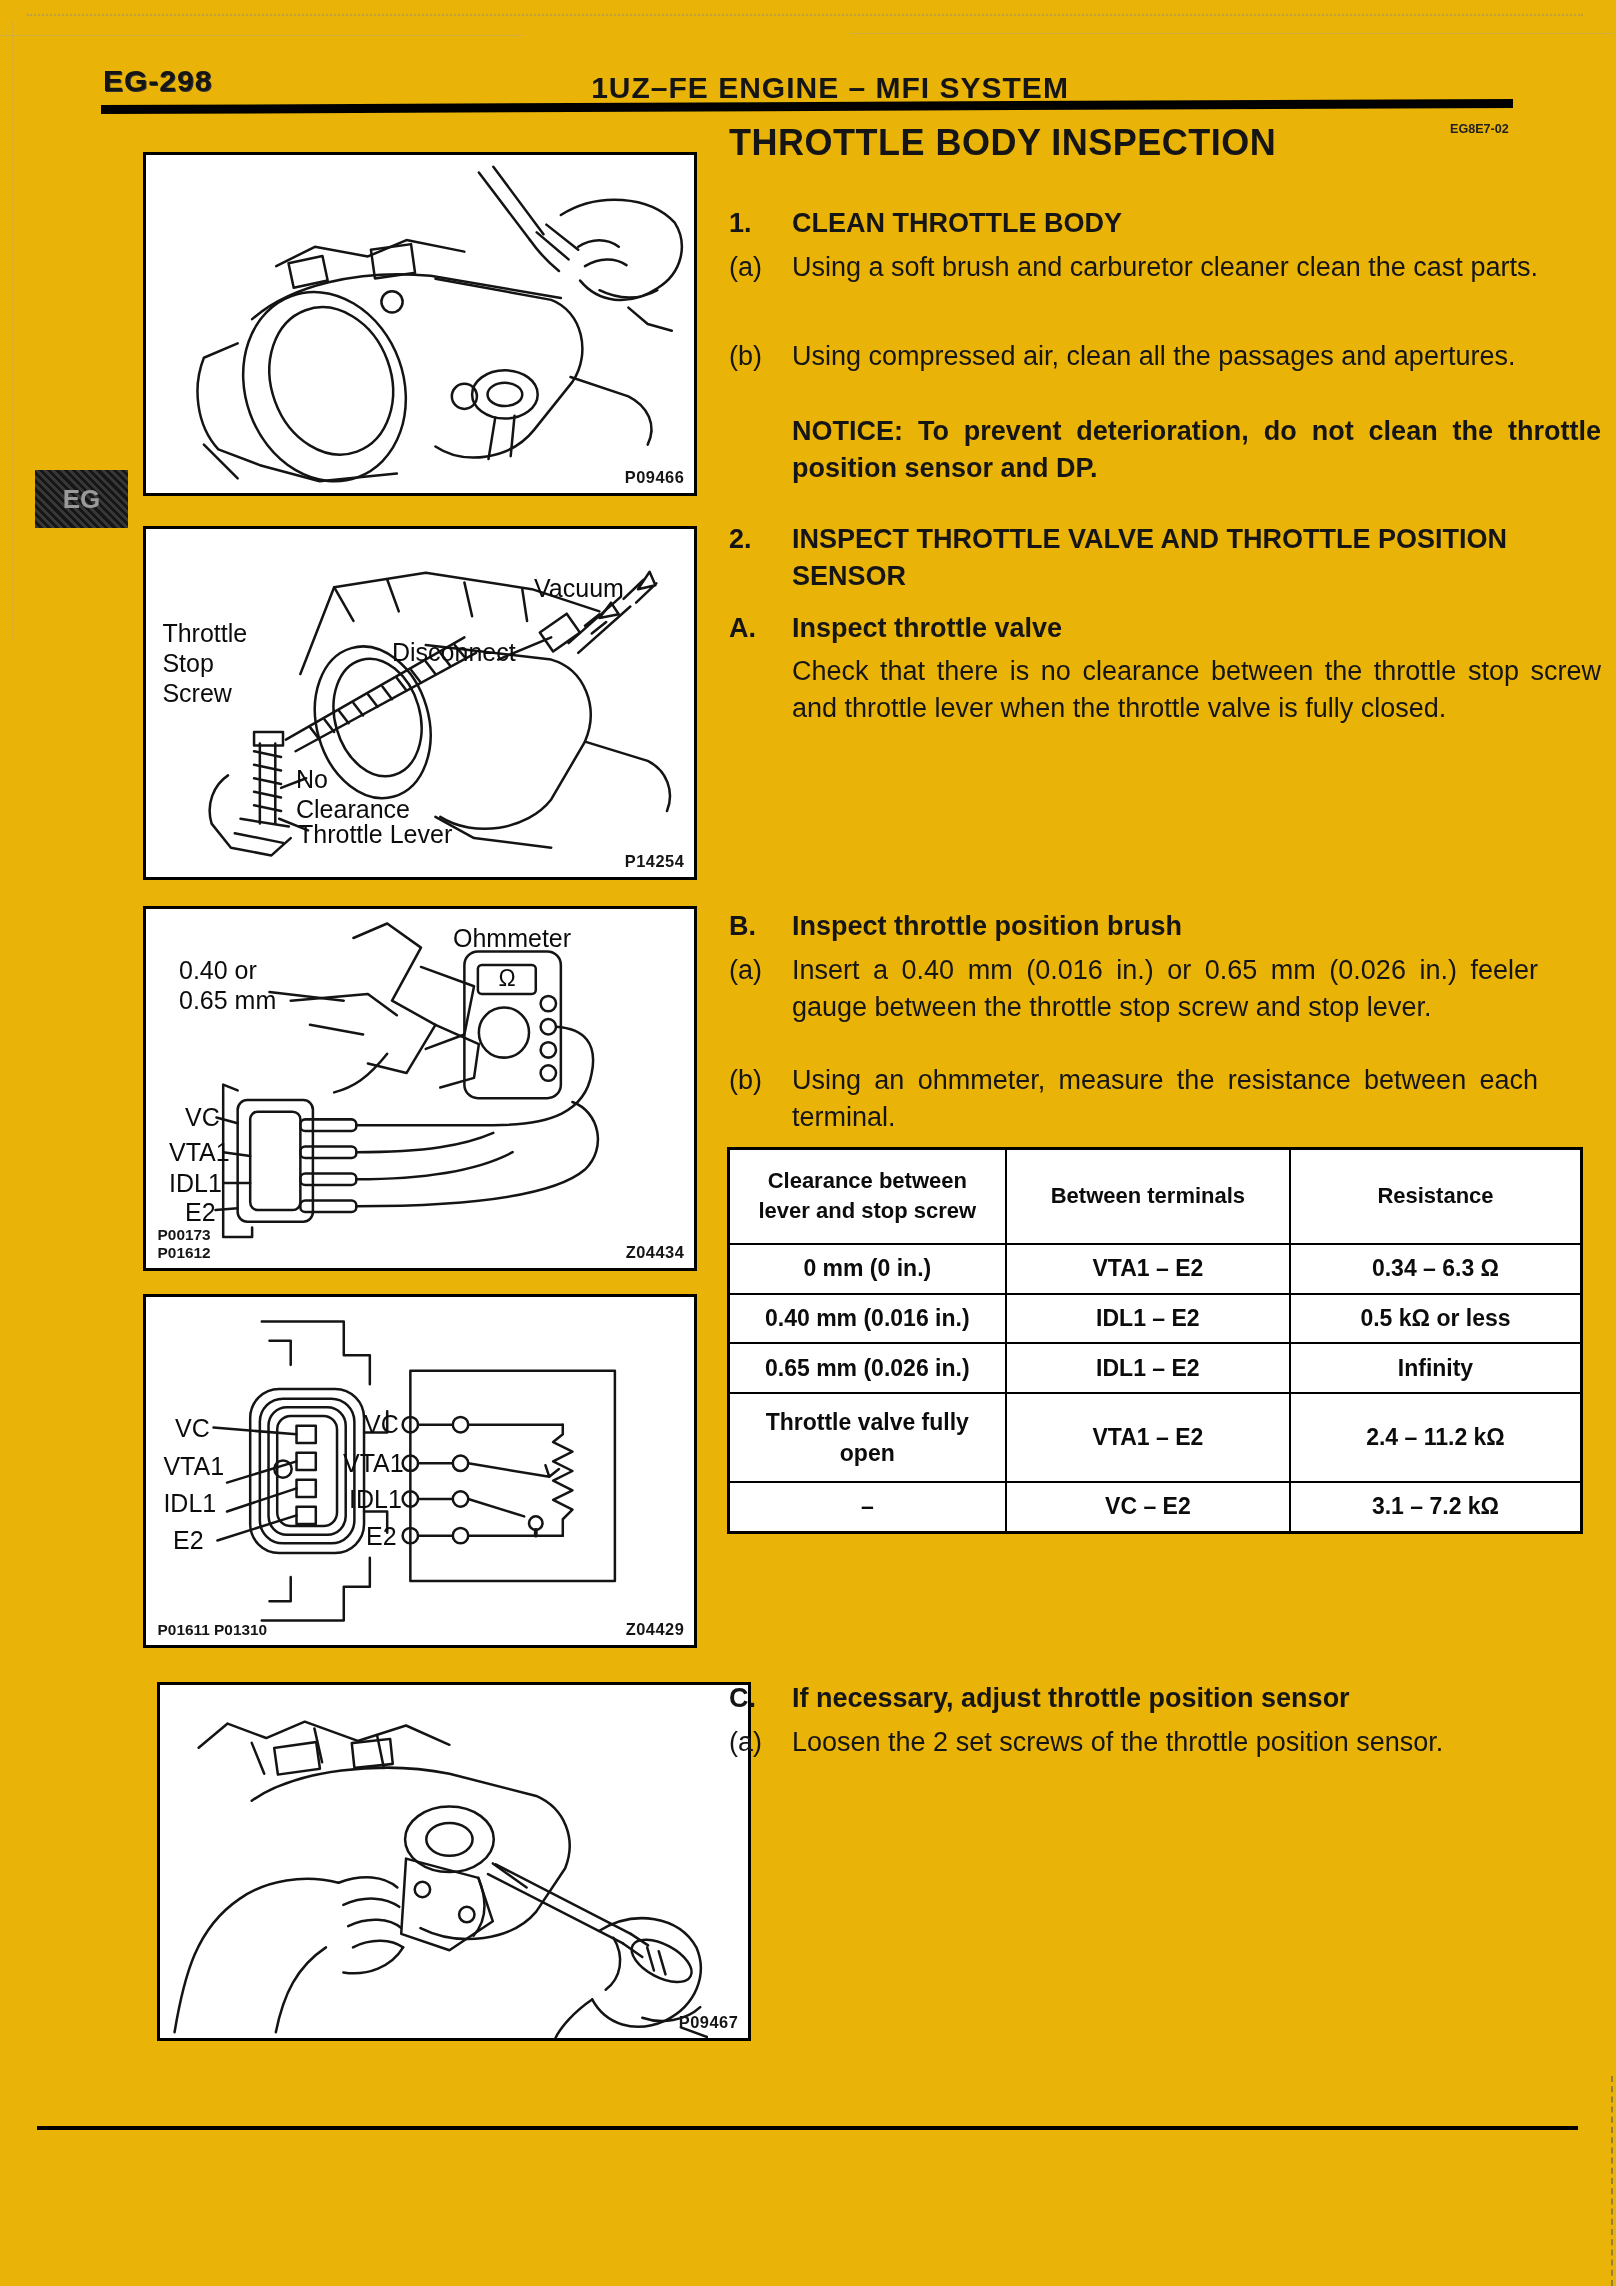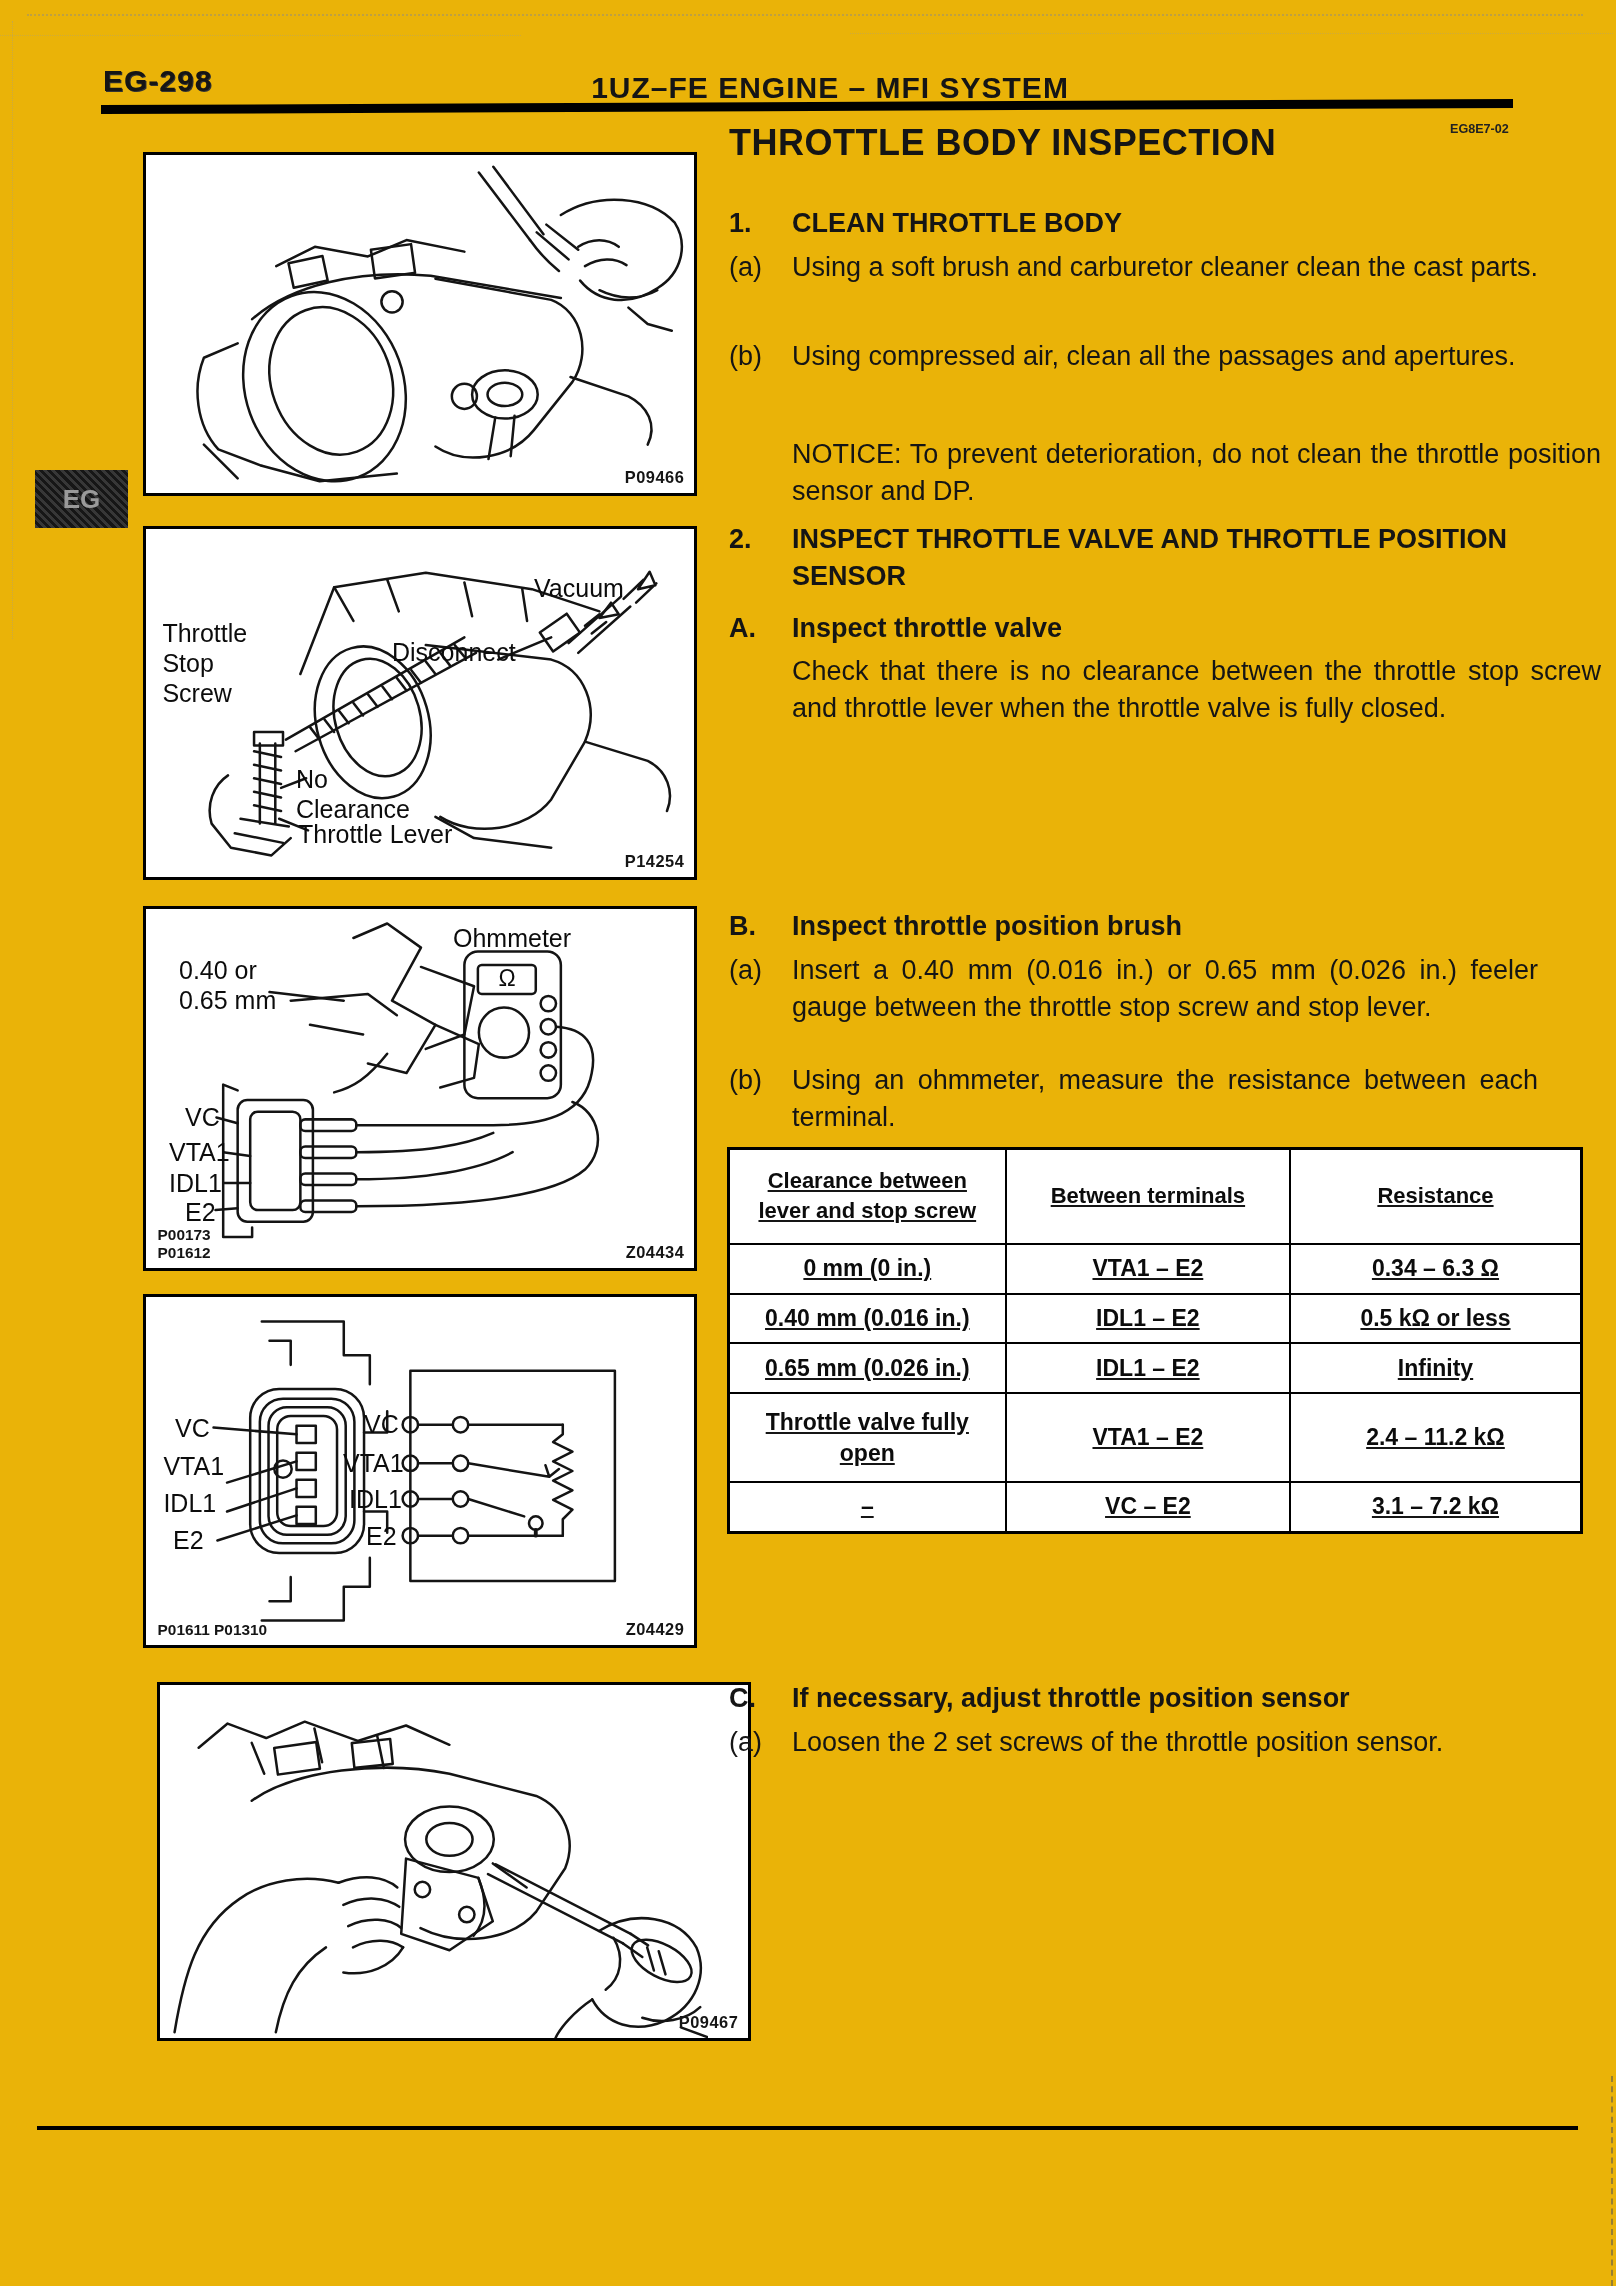--- a/index.html
+++ b/index.html
@@ -40,21 +40,21 @@
   .tx{position:absolute;left:729px;width:809px;}
   .item{display:flex;}
   .item .n{width:63px;flex:none;font-size:27px;line-height:37px;}
   .item .t{flex:1;font-size:27px;line-height:37px;text-align:justify;}
   .h .n,.h .t{font-weight:bold;text-align:left;}
   .bold .n,.bold .t{font-weight:bold;}
   .cont{padding-left:63px;font-size:27px;line-height:37px;text-align:justify;}
 
   
   table.spec{position:absolute;left:727px;top:1147px;border-collapse:collapse;table-layout:fixed;
-    width:811px;background:#fff;border:3.9px solid #000;text-decoration:underline;}
+    width:811px;background:#fff;border:3.9px solid #000;}
   table.spec th,table.spec td{border:2.9px solid #000;text-align:center;vertical-align:middle;
     font-weight:bold;color:#0c0c0c;padding:1.9px 5.8px;}
   table.spec th{font-size:22px;line-height:30px;height:89px;font-weight:bold;}
   table.spec td{font-size:23px;height:44px;}
   table.spec tr.tall td{height:83px;line-height:31px;}
   .c1{width:263px;} .c2{width:271px;} .c3{width:277px;}
 </style>
 </head>
 <body>
 
@@ -282,21 +282,21 @@
     <span class="t">CLEAN THROTTLE BODY</span>
   </div>
   <div class="tx item" style="top:249px;">
     <span class="n">(a)</span>
     <span class="t">Using a soft brush and carburetor cleaner clean the cast parts.</span>
   </div>
   <div class="tx item" style="top:338px;">
     <span class="n">(b)</span>
     <span class="t">Using compressed air, clean all the passages and apertures.</span>
   </div>
-  <div class="tx cont" style="top:436px;font-weight:normal;">NOTICE: To prevent deterioration, do not clean the throttle position sensor and DP.</div>
+  <div class="tx cont" style="top:413px;font-weight:bold;">NOTICE: To prevent deterioration, do not clean the throttle position sensor and DP.</div>
 
   <div class="tx item h" style="top:521px;">
     <span class="n">2.</span>
     <span class="t">INSPECT THROTTLE VALVE AND THROTTLE POSITION SENSOR</span>
   </div>
   <div class="tx item bold" style="top:610px;">
     <span class="n">A.</span>
     <span class="t" style="text-align:left;">Inspect throttle valve</span>
   </div>
   <div class="tx cont" style="top:653px;">Check that there is no clearance between the throttle stop screw and throttle lever when the throttle valve is fully closed.</div>

